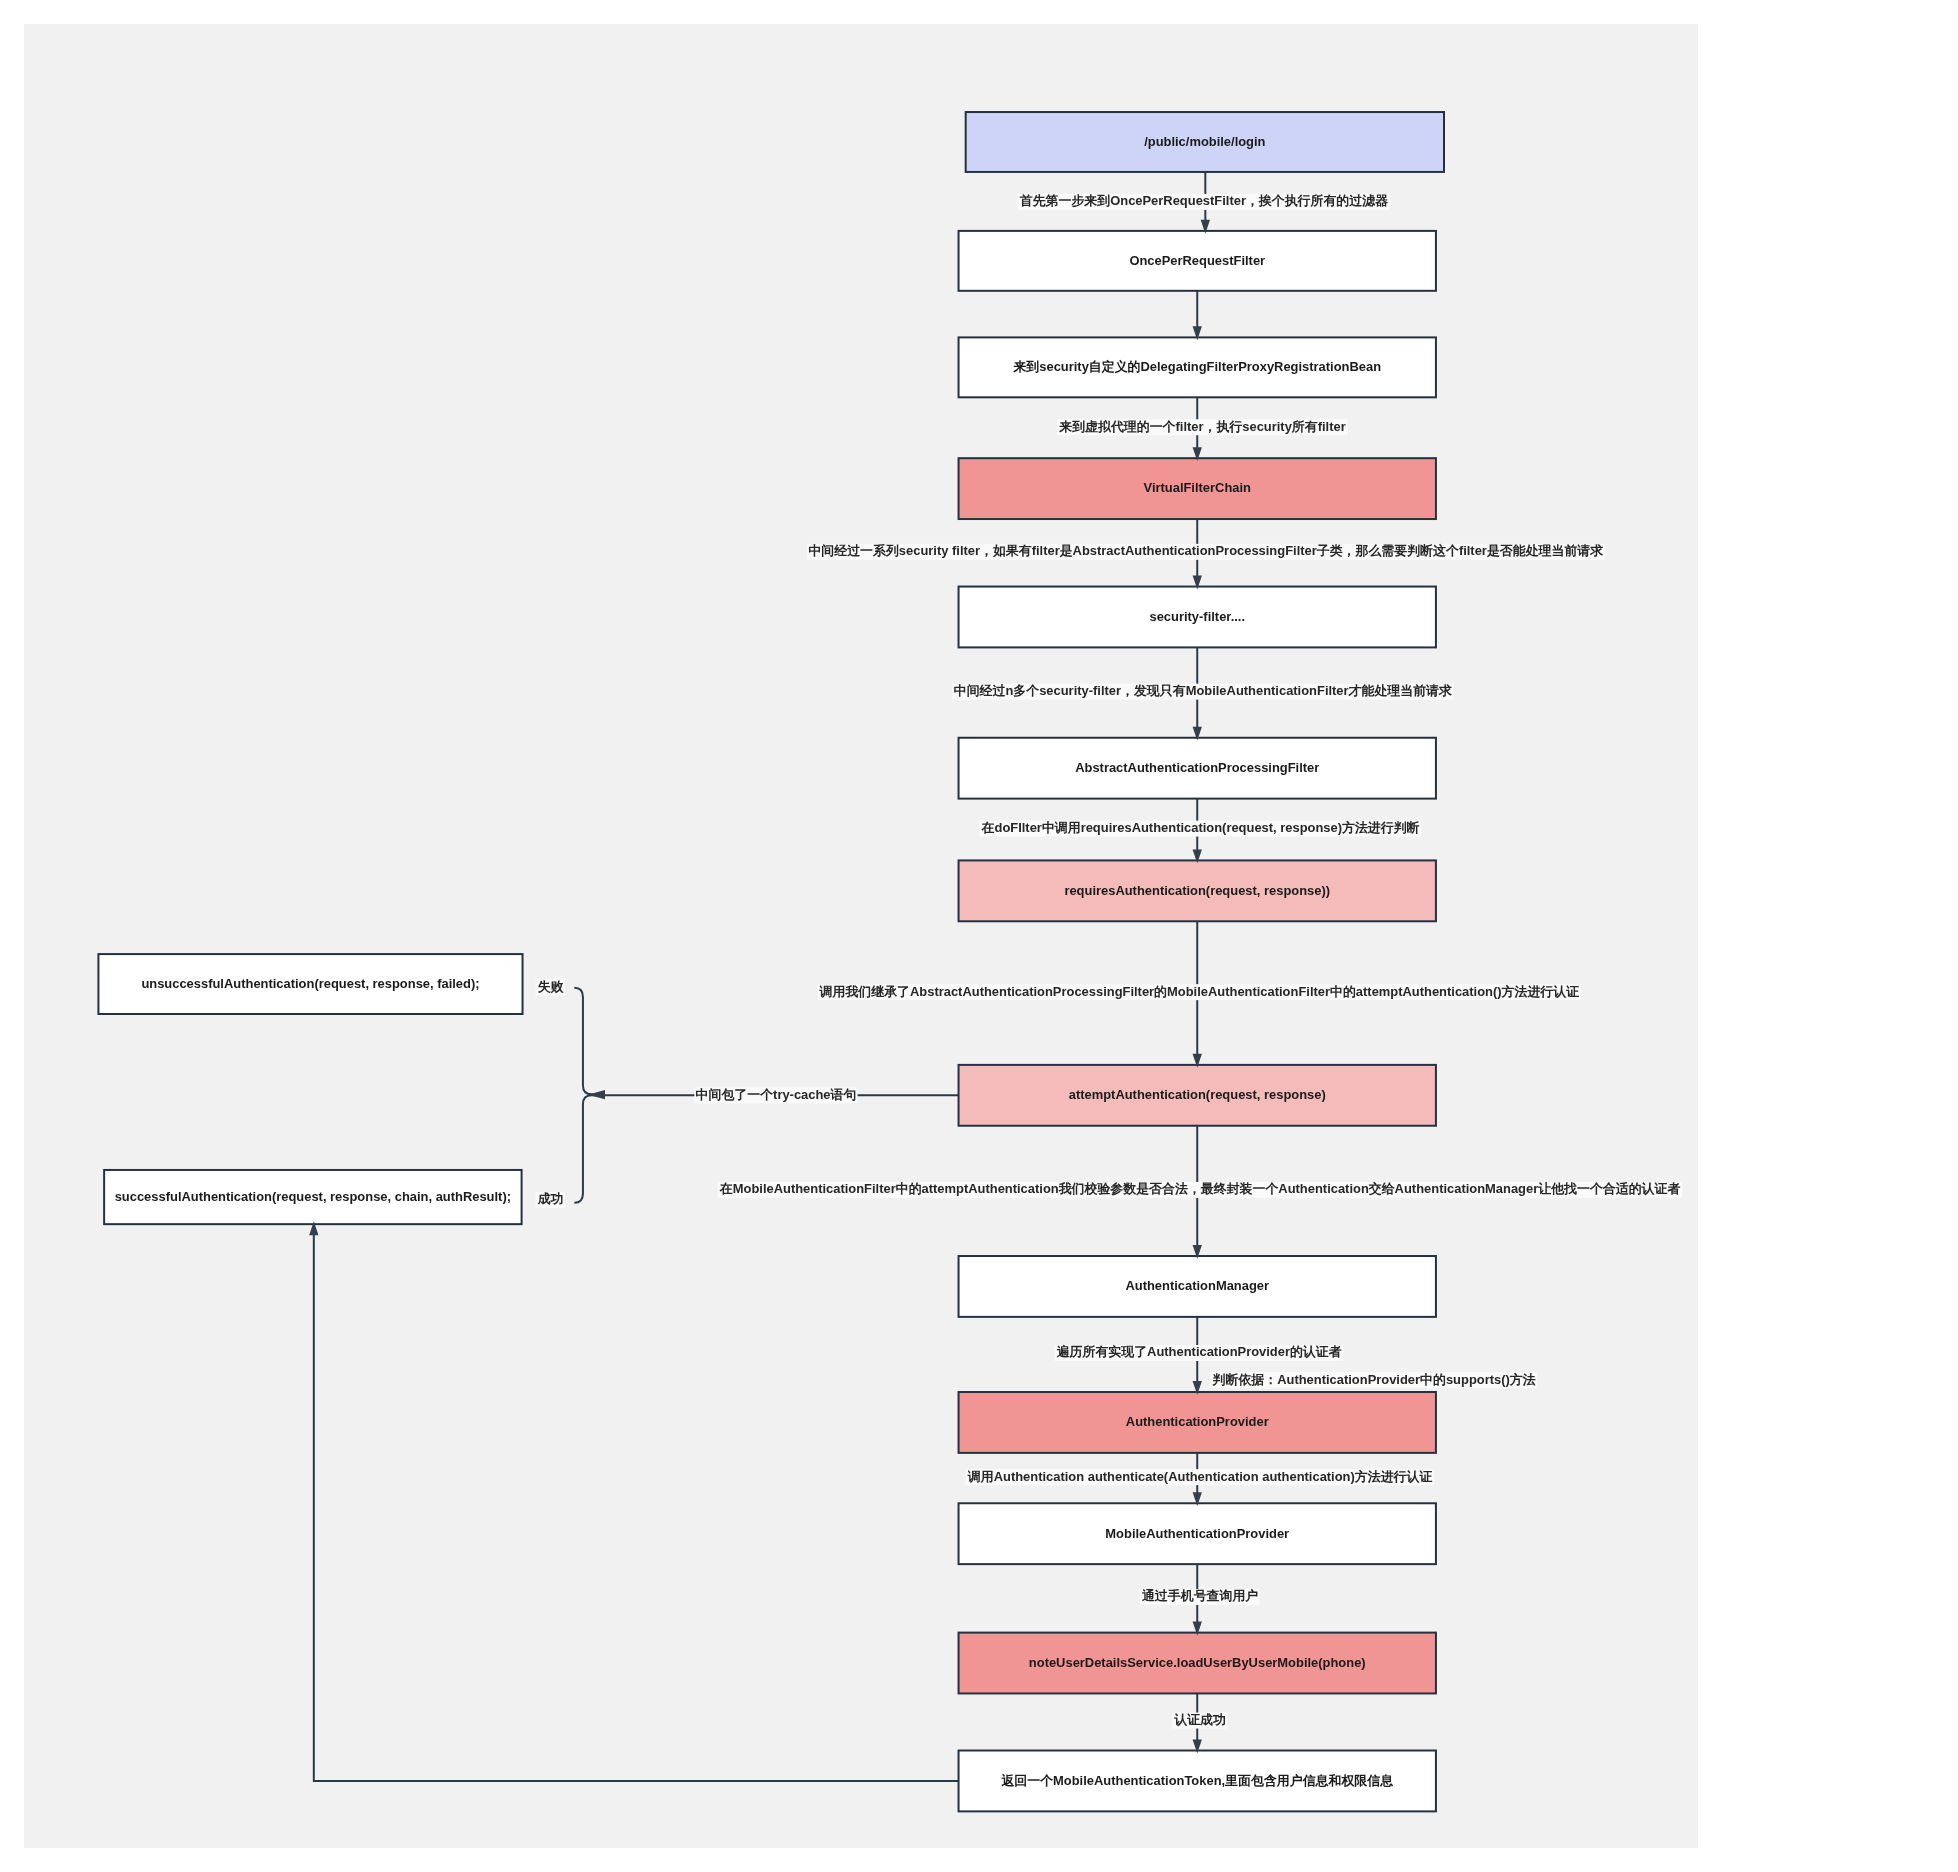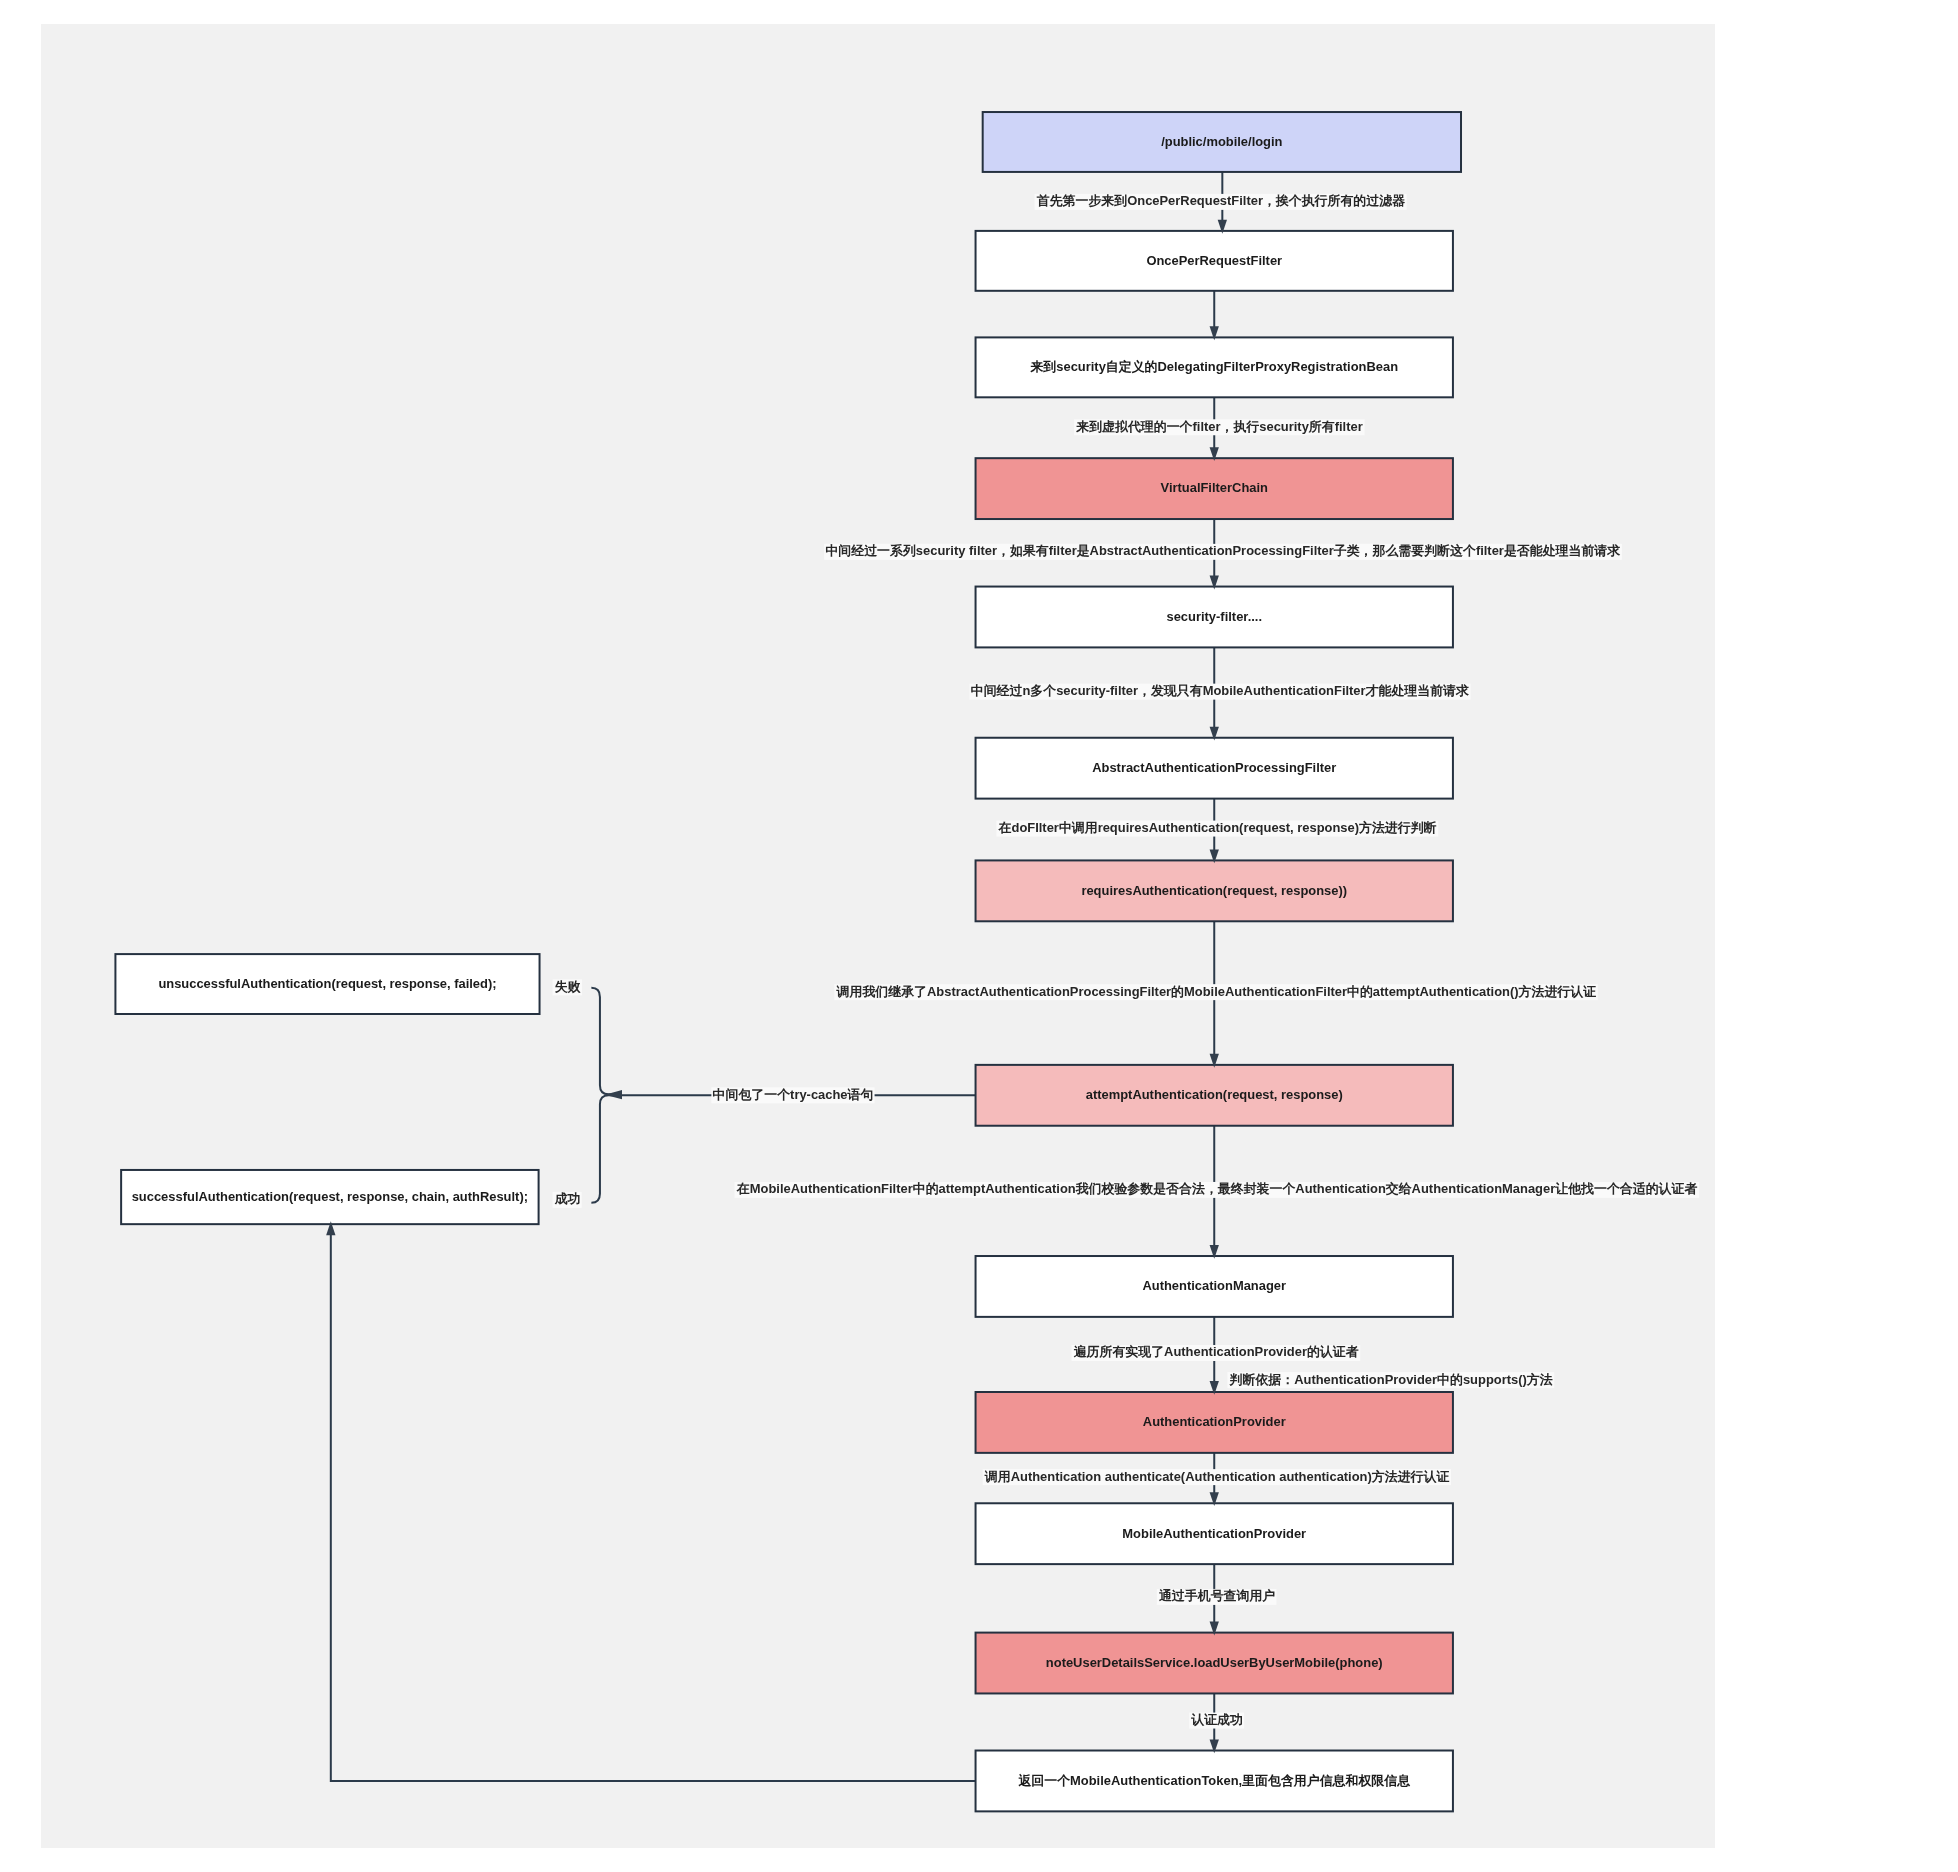--- a/index.html
+++ b/index.html
@@ -1,19 +1,19 @@
 <!DOCTYPE html>
 <html style="font-size:15px"><head>
 <meta charset="utf-8">
 <title>Spring Security mobile login flow</title>
 <style>
   html,body{margin:0;padding:0;background:#ffffff;}
   body{width:1958px;height:1873px;overflow:hidden;
        font-family:"Liberation Sans",sans-serif;}
-  #canvas{position:absolute;left:17px;top:0;width:1734px;height:1873px;border-radius:19px;}
+  #canvas{position:absolute;left:0;top:0;width:1734px;height:1873px;border-radius:19px;}
   .diagram-bg{position:absolute;left:24px;top:24px;width:1674px;height:1824px;background:#f1f1f1;}
   svg{position:absolute;left:0;top:0;}
   text{-webkit-font-smoothing:antialiased;}
   .nlabel{font-weight:700;font-size:13.6px;fill:#1b1b1b;text-anchor:middle;dominant-baseline:middle;}
   .elabel{font-weight:700;font-size:13.6px;fill:#272727;dominant-baseline:middle;}
   .edgepath{fill:none;stroke:#2b3a4a;stroke-width:2.1;}
   .arrowfill{fill:#333f4d;}
   .lbg{fill:#fafafa;}
   .nbox{stroke:#253140;stroke-width:2.1;}
 </style>

